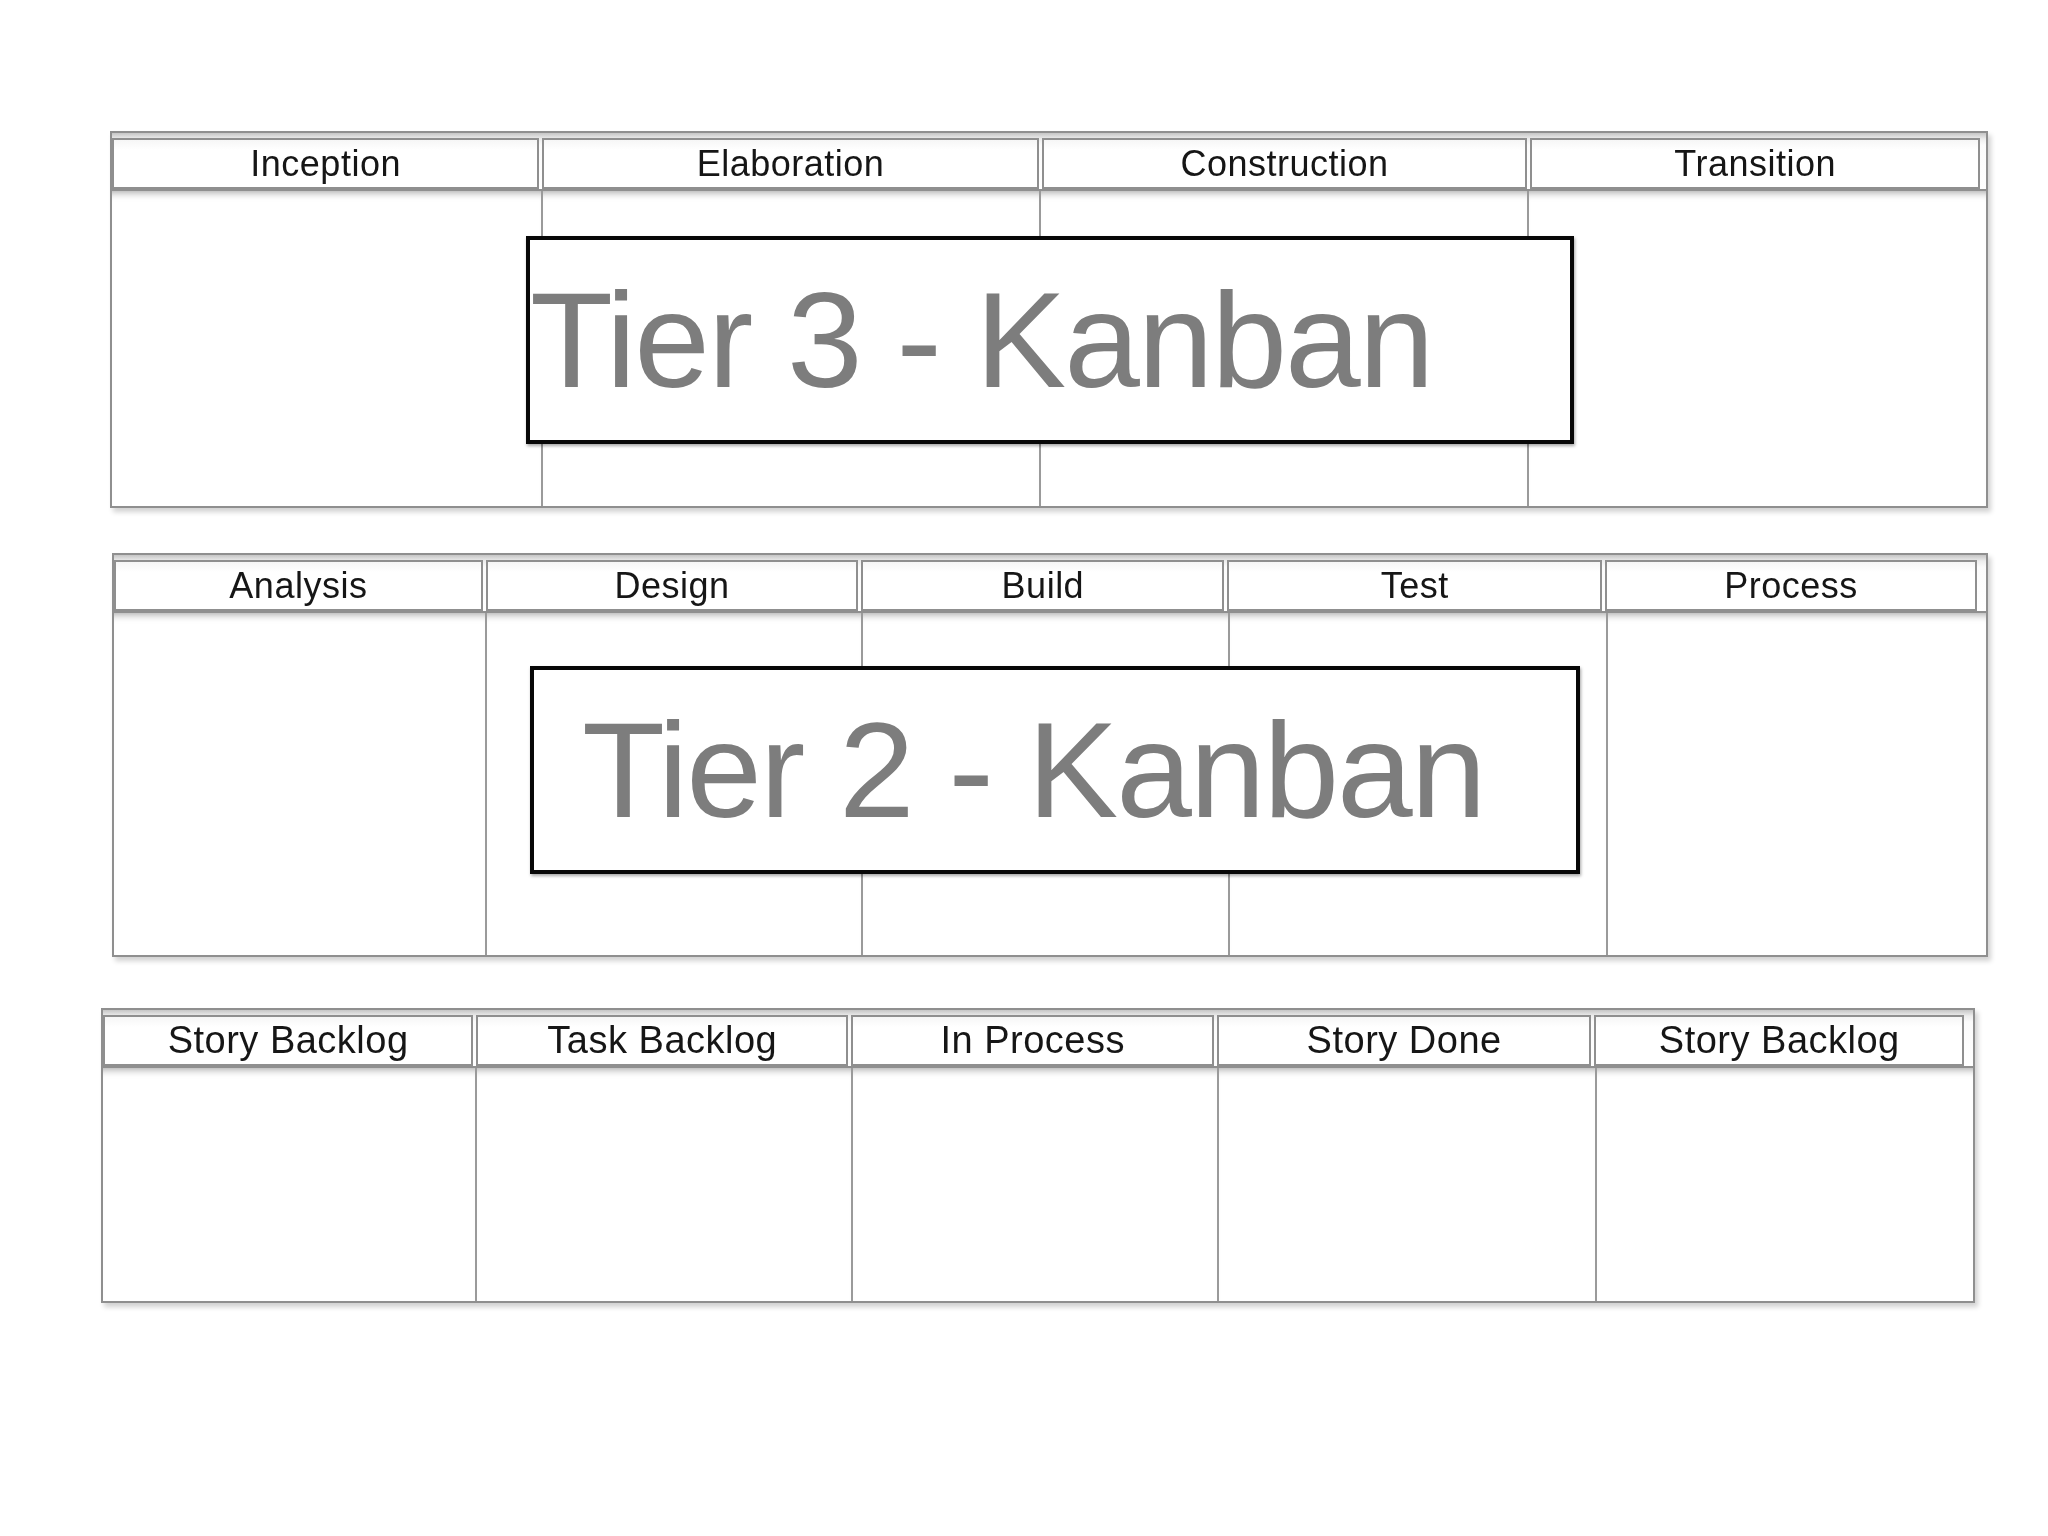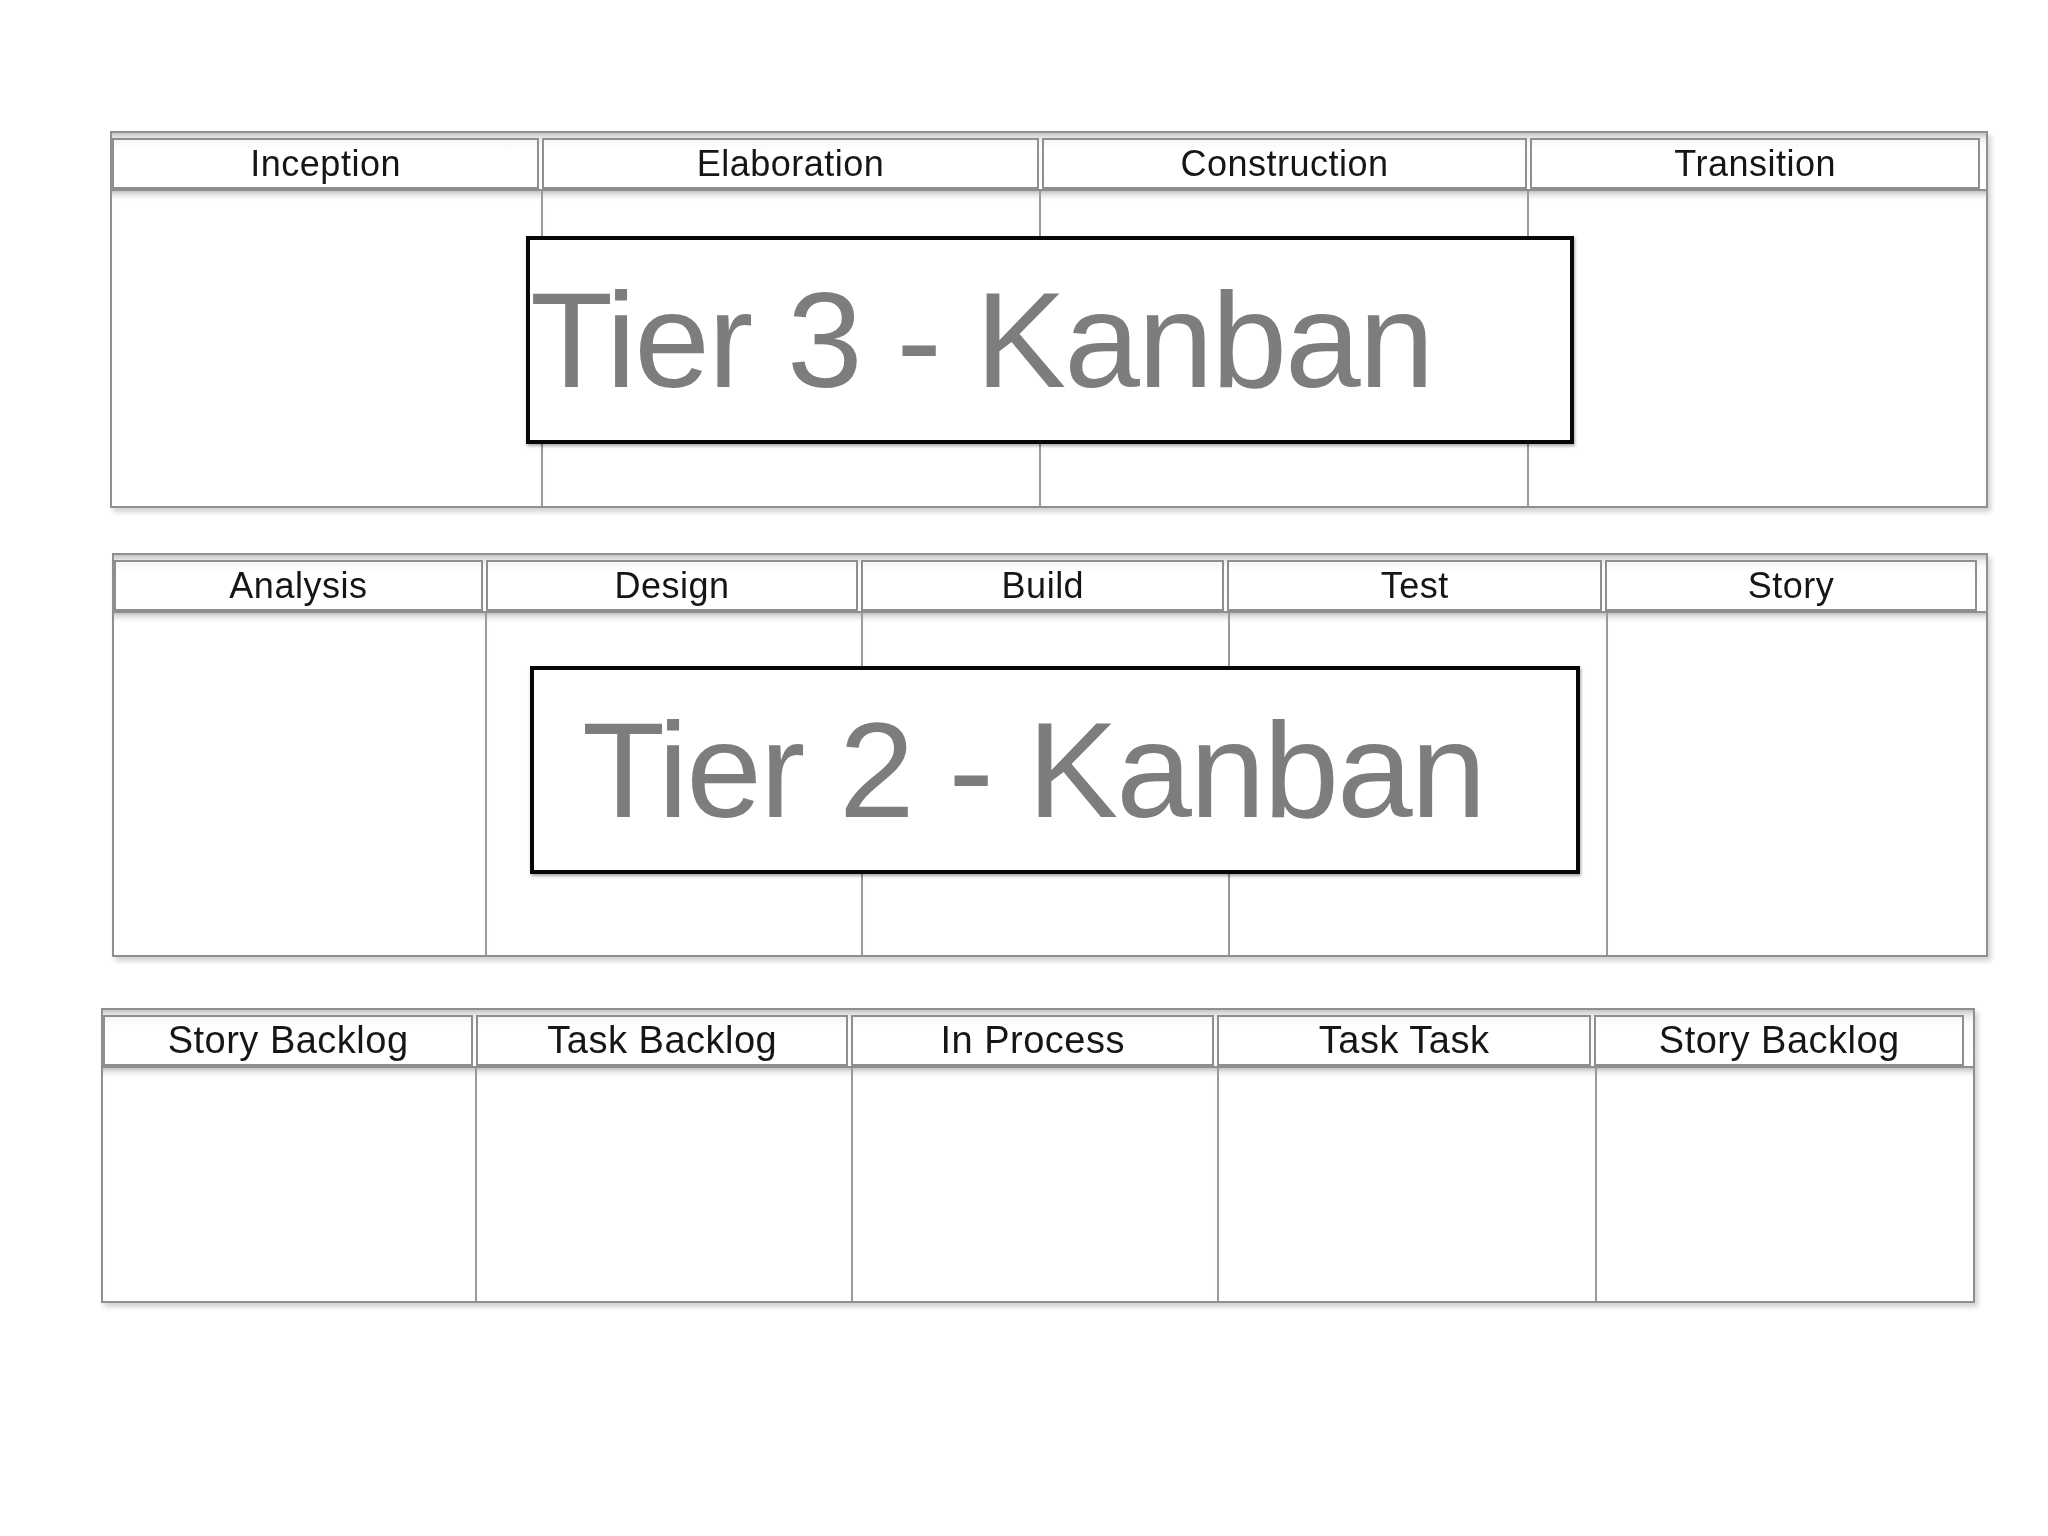--- a/index.html
+++ b/index.html
@@ -130,21 +130,21 @@
       <div class="hcell" style="width:19.9%;">
         <span>Design</span>
       </div>
       <div class="hcell" style="width:19.4%;">
         <span>Build</span>
       </div>
       <div class="hcell" style="width:20.0%;">
         <span>Test</span>
       </div>
       <div class="hcell" style="width:19.9%;">
-        <span>Story</span>
+        <span>Process</span>
       </div>
     </div>
     <div class="board-body">
       <div class="bcell" style="width:19.9%;"></div>
       <div class="bcell" style="width:20.1%;"></div>
       <div class="bcell" style="width:19.6%;"></div>
       <div class="bcell" style="width:20.2%;"></div>
       <div class="bcell" style="width:20.2%;"></div>
     </div>
     <div class="tier-overlay" style="left:416px; top:111px; width:1050px; height:208px;padding-left:48px;">
@@ -157,21 +157,21 @@
       <div class="hcell" style="width:19.8%;">
         <span>Story Backlog</span>
       </div>
       <div class="hcell" style="width:19.9%;">
         <span>Task Backlog</span>
       </div>
       <div class="hcell" style="width:19.4%;">
         <span>In Process</span>
       </div>
       <div class="hcell" style="width:20.0%;">
-        <span>Task Task</span>
+        <span>Story Done</span>
       </div>
       <div class="hcell" style="width:19.8%;">
         <span>Story Backlog</span>
       </div>
     </div>
     <div class="board-body">
       <div class="bcell" style="width:20.0%;"></div>
       <div class="bcell" style="width:20.1%;"></div>
       <div class="bcell" style="width:19.6%;"></div>
       <div class="bcell" style="width:20.2%;"></div>

